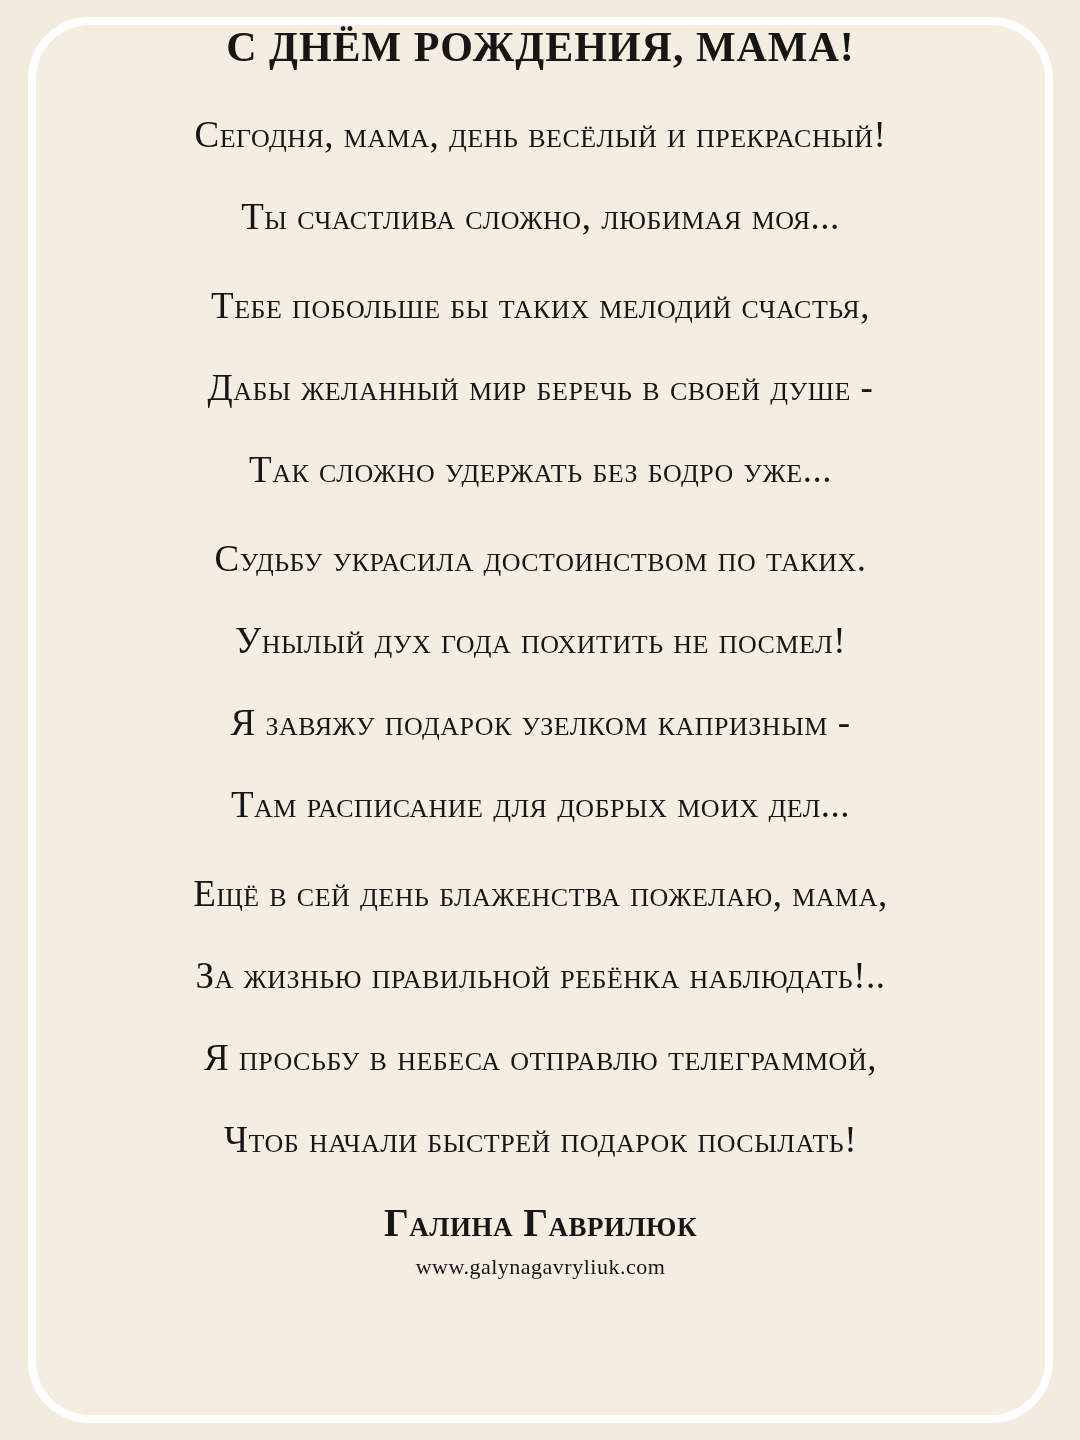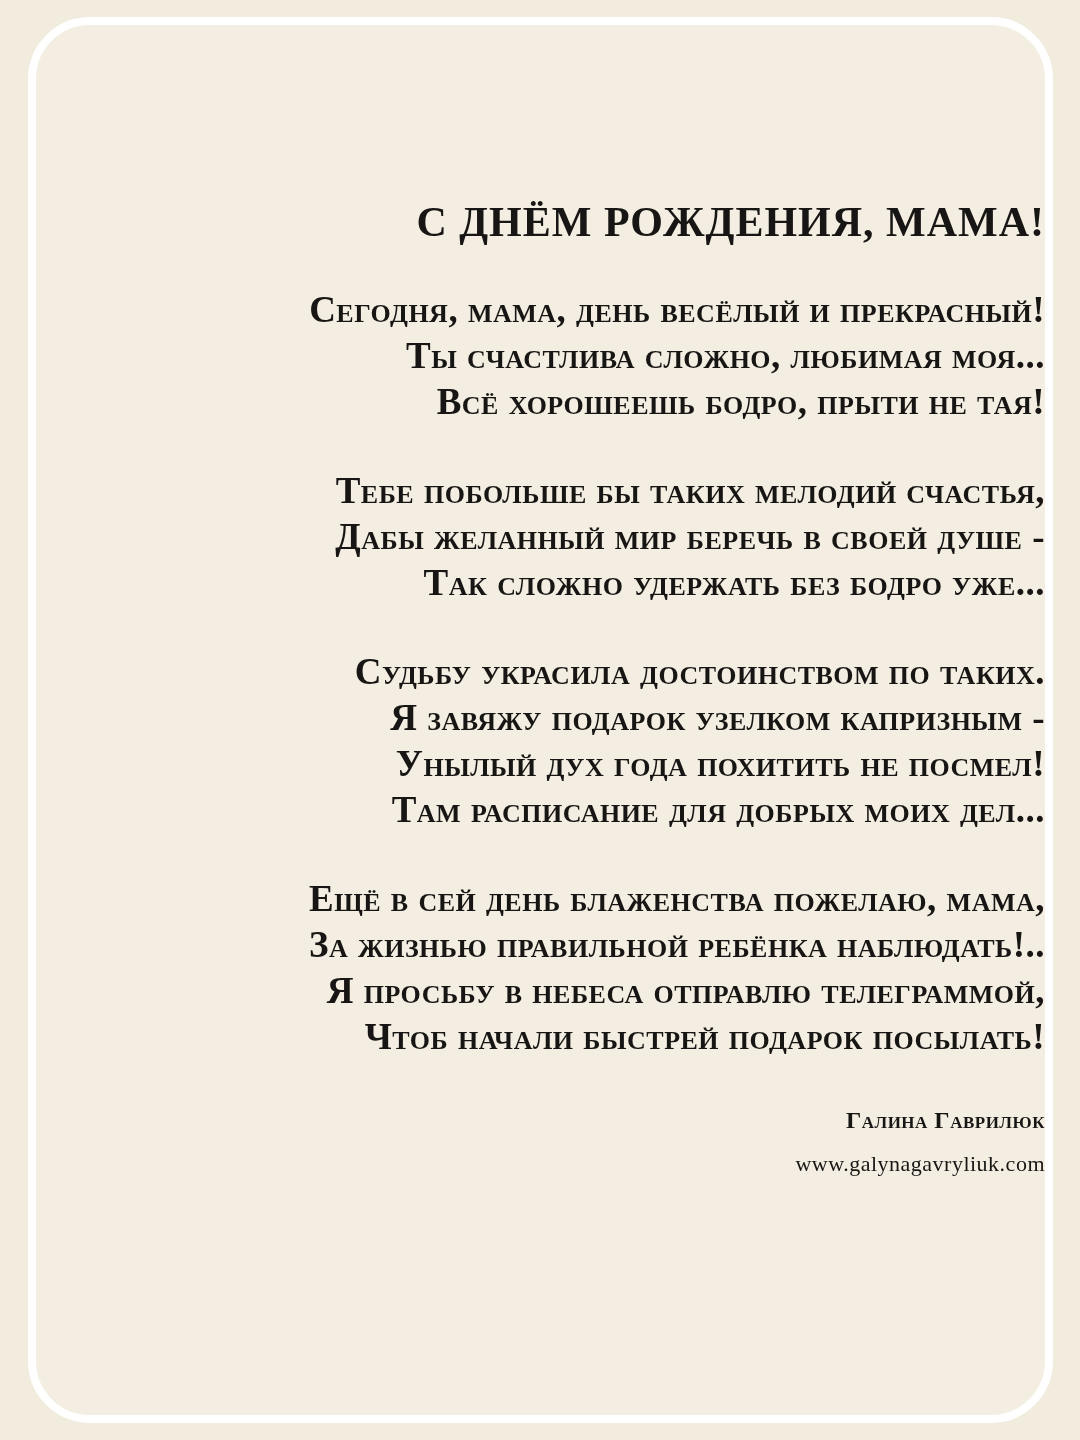--- a/index.html
+++ b/index.html
@@ -24,46 +24,46 @@
     position: absolute;
     left: 28px;
     right: 27px;
     top: 17px;
     bottom: 17px;
     border: 8px solid var(--frame-border);
     border-radius: 62px;
     background: var(--card-background);
   }
   .content {
-    padding-top: 175px;
-    text-align: right;
+    text-align: center;
   }
   .title {
     font-variant: small-caps;
     font-weight: bold;
     font-size: 42px;
     line-height: 44px;
     letter-spacing: 1px;
     margin-bottom: 43px;
   }
   .stanza {
     margin-bottom: 43px;
   }
   .poem-line {
     font-variant: small-caps;
-    font-weight: bold;
+    font-weight: normal;
     font-size: 37px;
     line-height: 46px;
     letter-spacing: 0.5px;
     white-space: nowrap;
+    margin-top: 36px;
   }
   .author {
     font-variant: small-caps;
     font-weight: bold;
-    font-size: 24px;
+    font-size: 39px;
     line-height: 34px;
     letter-spacing: 0.5px;
     margin-top: 7px;
   }
   .website {
     font-variant: normal;
     font-weight: normal;
     font-size: 22px;
     line-height: 26px;
     letter-spacing: 0.5px;
@@ -74,33 +74,32 @@
 <body>
 
 <div class="card-frame">
   <div class="content">
 
     <h1 class="title">С ДНЁМ РОЖДЕНИЯ, МАМА!</h1>
 
     <div class="stanza">
       <p class="poem-line">Сегодня, мама, день весёлый и прекрасный!</p>
       <p class="poem-line">Ты счастлива сложно, любимая моя...</p>
-      <p class="poem-line">Всё хорошеешь бодро, прыти не тая!</p>
     </div>
 
     <div class="stanza">
       <p class="poem-line">Тебе побольше бы таких мелодий счастья,</p>
       <p class="poem-line">Дабы желанный мир беречь в своей душе -</p>
       <p class="poem-line">Так сложно удержать без бодро уже...</p>
     </div>
 
     <div class="stanza">
       <p class="poem-line">Судьбу украсила достоинством по таких.</p>
+      <p class="poem-line">Унылый дух года похитить не посмел!</p>
       <p class="poem-line">Я завяжу подарок узелком капризным -</p>
-      <p class="poem-line">Унылый дух года похитить не посмел!</p>
       <p class="poem-line">Там расписание для добрых моих дел...</p>
     </div>
 
     <div class="stanza">
       <p class="poem-line">Ещё в сей день блаженства пожелаю, мама,</p>
       <p class="poem-line">За жизнью правильной ребёнка наблюдать!..</p>
       <p class="poem-line">Я просьбу в небеса отправлю телеграммой,</p>
       <p class="poem-line">Чтоб начали быстрей подарок посылать!</p>
     </div>
 

